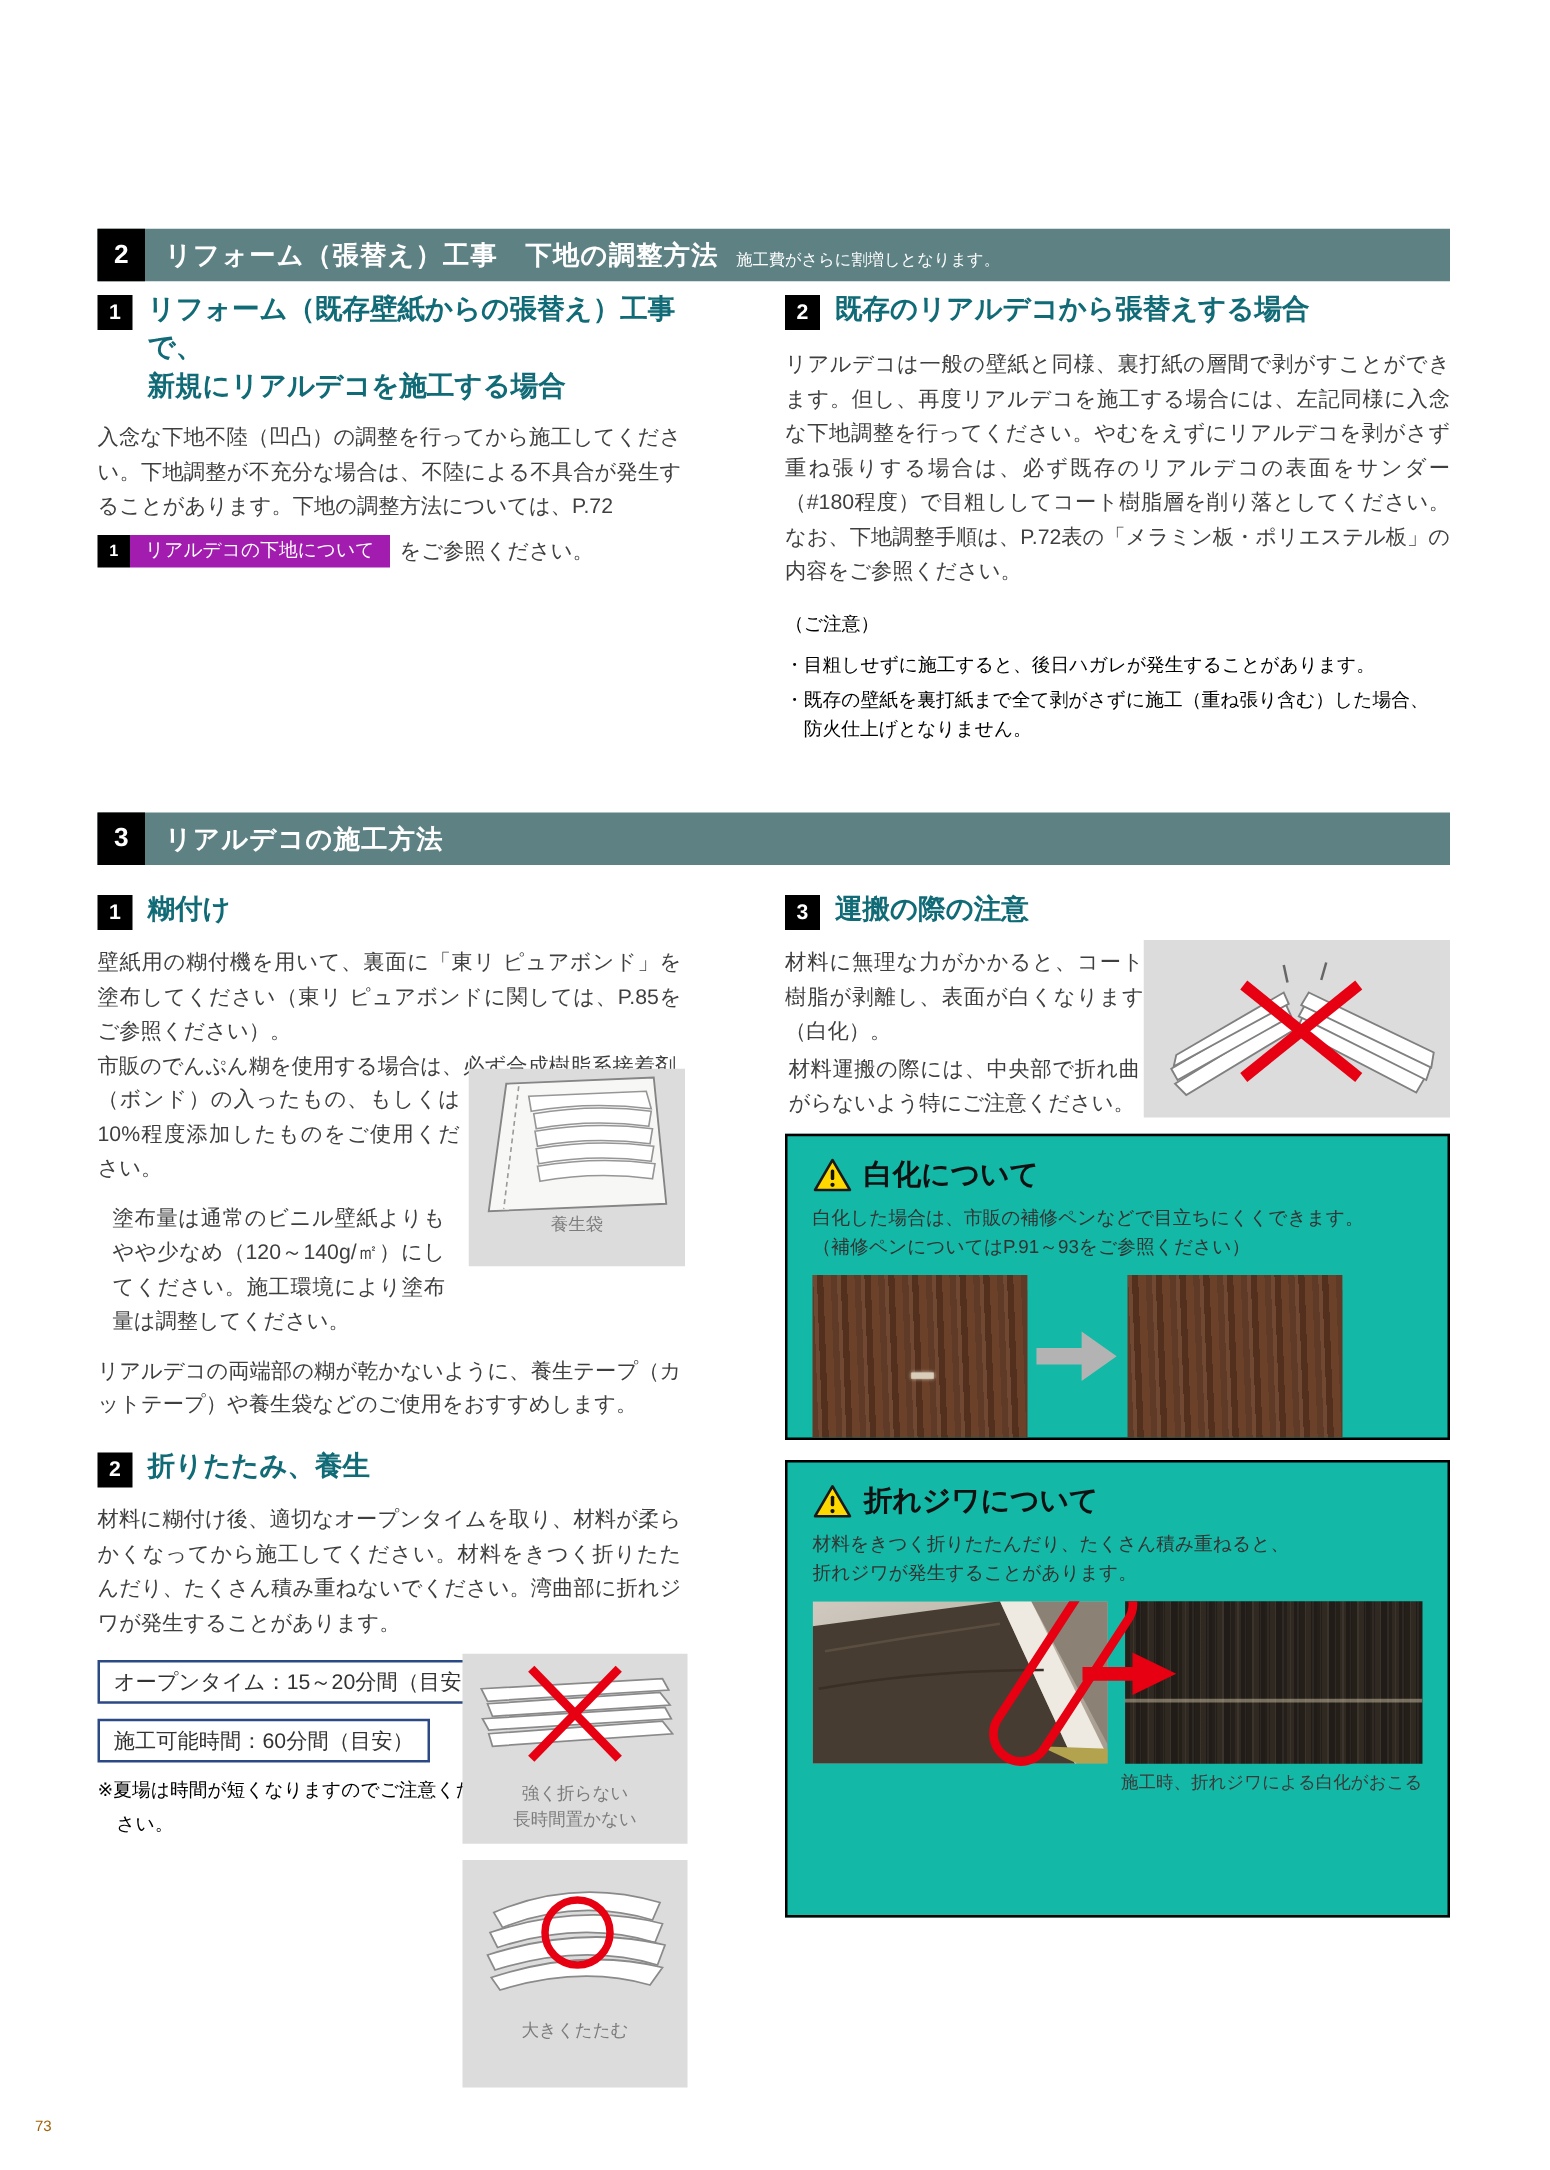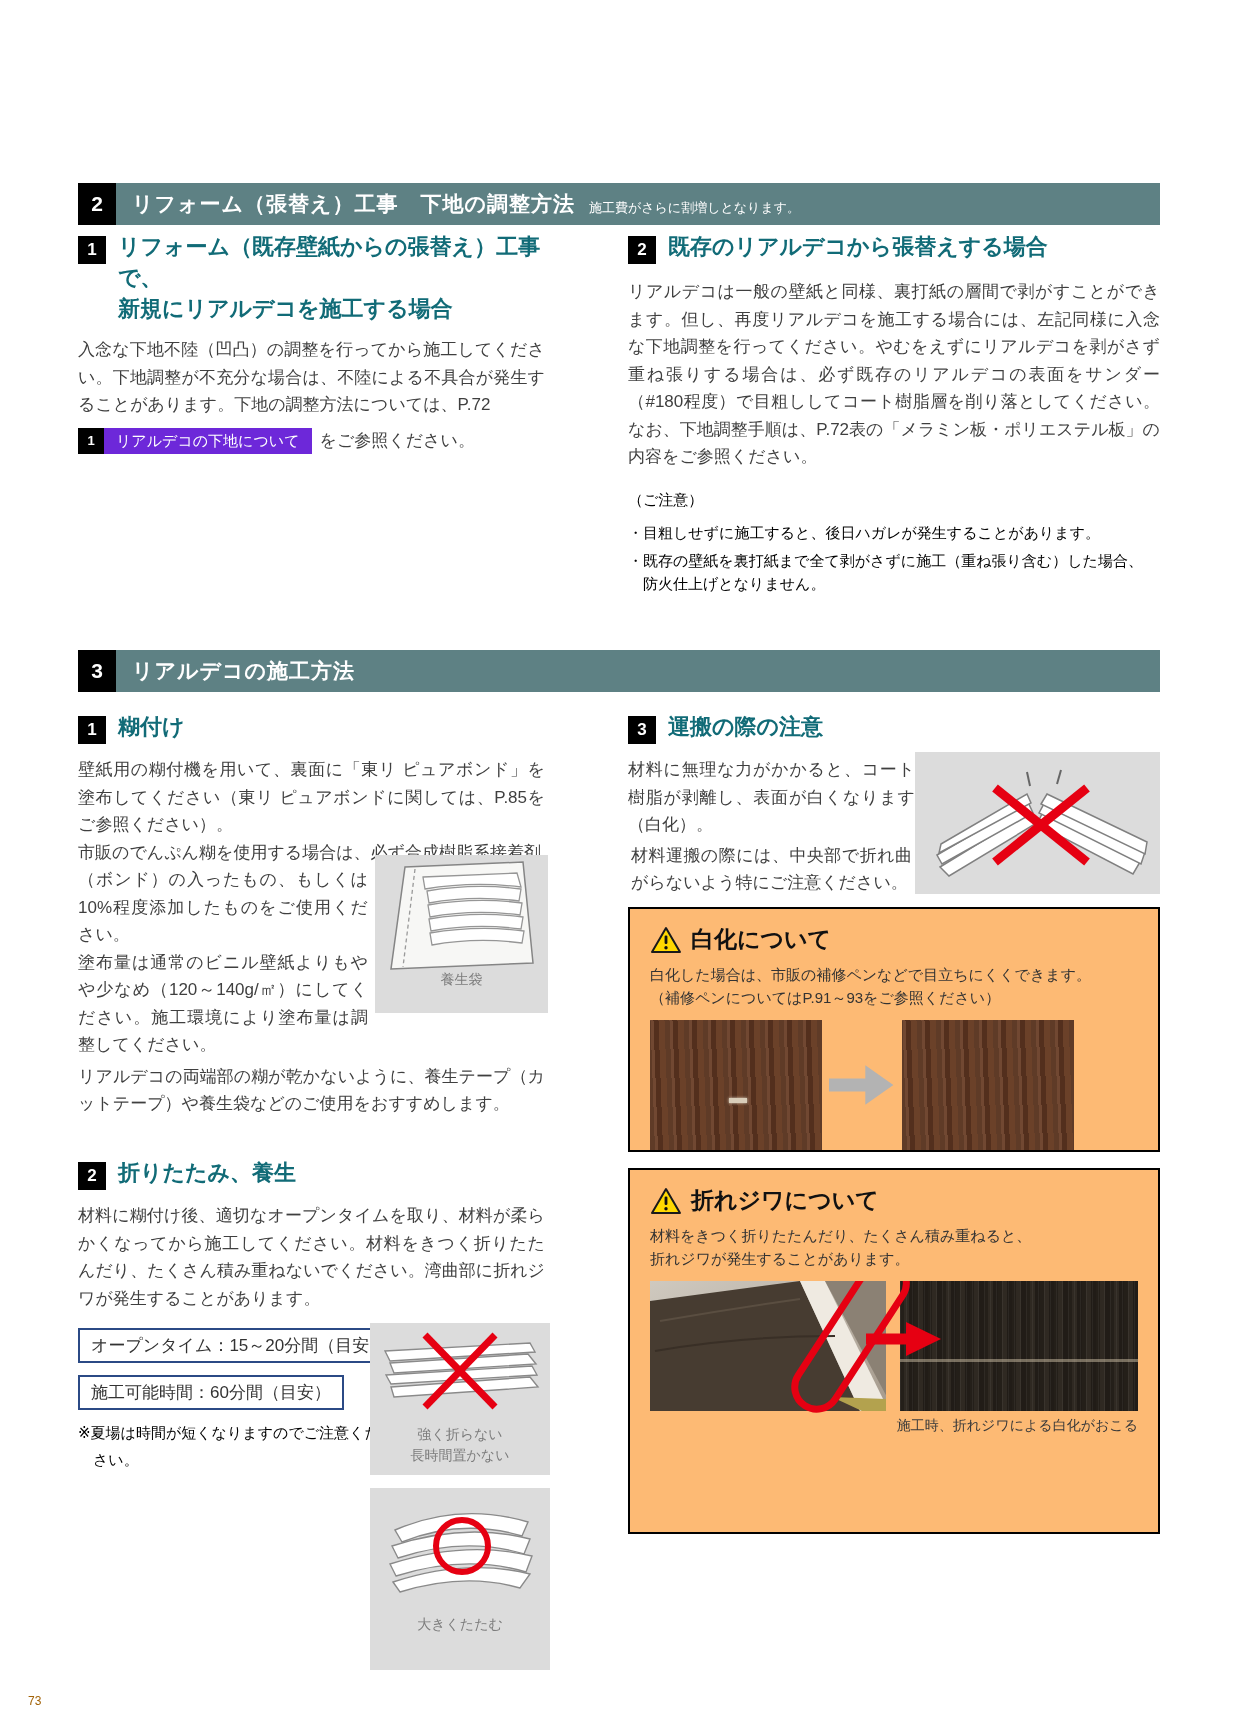--- a/index.html
+++ b/index.html
@@ -22,33 +22,33 @@
   .abs{position:absolute;}
   .body-text{font-size:17px;line-height:1.62;text-align:justify;color:#3f3f3f;}
   .small-note{font-size:15px;line-height:2.1;color:#000000;}
   .hang{padding-left:15px;text-indent:-15px;}
   .ind{padding-left:15px;}
 
   
   .badge-row{display:flex;align-items:center;margin-top:9px;}
   .badge-sq{flex:0 0 auto;width:26px;height:26px;background:#000;color:#fff;font-size:13px;font-weight:bold;
             display:flex;align-items:center;justify-content:center;}
-  .badge-label{height:26px;line-height:26px;background:#6d28d9;color:#fff;font-size:15px;padding:0 12px;white-space:nowrap;}
+  .badge-label{height:26px;line-height:26px;background:#a21caf;color:#fff;font-size:15px;padding:0 12px;white-space:nowrap;}
   .badge-after{font-size:17px;margin-left:8px;color:#3f3f3f;}
 
   
   .figure{position:absolute;background:#dcdcdc;}
   .figure svg{display:block;position:absolute;left:0;top:0;}
   .figure .cap{position:absolute;left:0;right:0;text-align:center;color:#7c7c7c;font-size:14px;line-height:1.45;}
 
   
   .bluebox{display:inline-block;border:2px solid #2b4a85;padding:4px 11px;font-size:17px;color:#333;background:#fff;}
 
   
-  .info-box{position:absolute;left:628px;width:532px;border:2px solid #000;background:#fdba74;box-sizing:border-box;padding:15px 20px;}
+  .info-box{position:absolute;left:628px;width:532px;border:2px solid #000;background:#14b8a6;box-sizing:border-box;padding:15px 20px;}
   .info-title{display:flex;align-items:center;font-size:23px;font-weight:bold;color:#111;}
   .info-title svg{margin-right:9px;flex:0 0 auto;}
   .info-line{font-size:15px;line-height:1.55;color:#333;}
 
   .media-row{display:flex;align-items:center;margin-top:10px;position:relative;}
 
   .wood{width:172px;height:130px;background:
         repeating-linear-gradient(88deg,#5f3b27 0 5px,#714832 5px 8px,#532f1d 8px 13px,#6b4129 13px 19px);position:relative;}
   .wood-mark::after{content:"";position:absolute;left:46%;top:60%;width:18px;height:5px;background:#d9cdb9;box-shadow:0 0 3px #e5dac8;}
 
@@ -114,21 +114,21 @@
 
   <div class="abs" style="left:78px;top:712px;width:467px;">
     <div class="subhead">
       <div class="sq">1</div>
       <div class="ht">糊付け</div>
     </div>
     <p class="body-text" style="margin:12px 0 0 0;">壁紙用の糊付機を用いて、裏面に「東リ ピュアボンド」を塗布してください（東リ ピュアボンドに関しては、P.85をご参照ください）。</p>
     <p class="body-text" style="margin:0;">市販のでんぷん糊を使用する場合は、必ず合成樹脂系接着剤</p>
     <div style="width:290px;">
       <p class="body-text" style="margin:0;">（ボンド）の入ったもの、もしくは10%程度添加したものをご使用ください。</p>
-      <p class="body-text" style="margin:0;">塗布量は通常のビニル壁紙よりもやや少なめ（120～140g/㎡）にしてください。施工環境により塗布量は調整してください。</p>
+      <p class="body-text" style="margin:12px;">塗布量は通常のビニル壁紙よりもやや少なめ（120～140g/㎡）にしてください。施工環境により塗布量は調整してください。</p>
     </div>
     <p class="body-text" style="margin:4px 0 0 0;">リアルデコの両端部の糊が乾かないように、養生テープ（カットテープ）や養生袋などのご使用をおすすめします。</p>
   </div>
 
   <div class="figure" style="left:375px;top:855px;width:173px;height:158px;">
     <svg width="173" height="120" viewBox="0 0 173 120">
       <path d="M30,12 L148,7 L158,108 L16,114 Z" fill="#f7f7f5" stroke="#858585" stroke-width="1.5"></path>
       <line x1="40" y1="14" x2="28" y2="112" stroke="#9a9a9a" stroke-width="1.3" stroke-dasharray="4 3"></line>
       <path d="M48,22 L142,18 L146,32 Q98,26 50,34 Z" fill="#ffffff" stroke="#969696" stroke-width="1.3"></path>
       <path d="M52,36 Q100,28 146,34 L144,46 Q98,40 54,48 Z" fill="#ffffff" stroke="#969696" stroke-width="1.3"></path>

